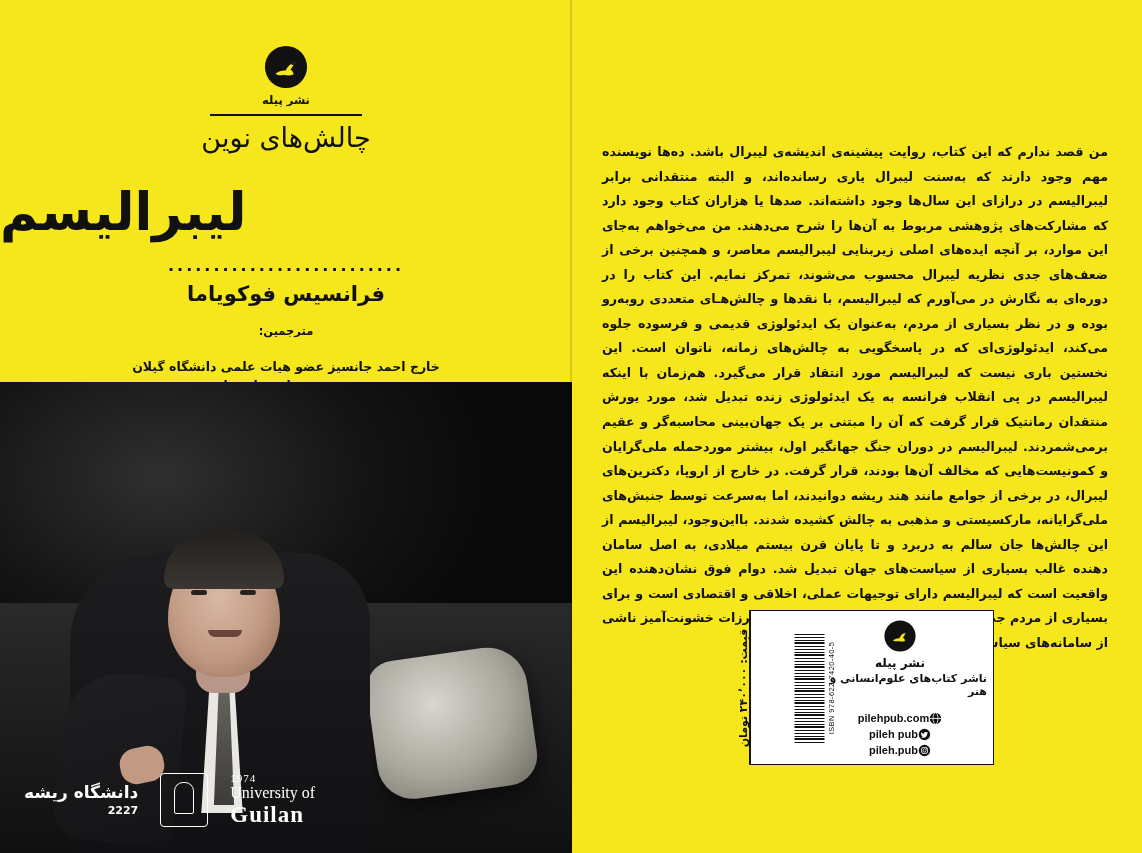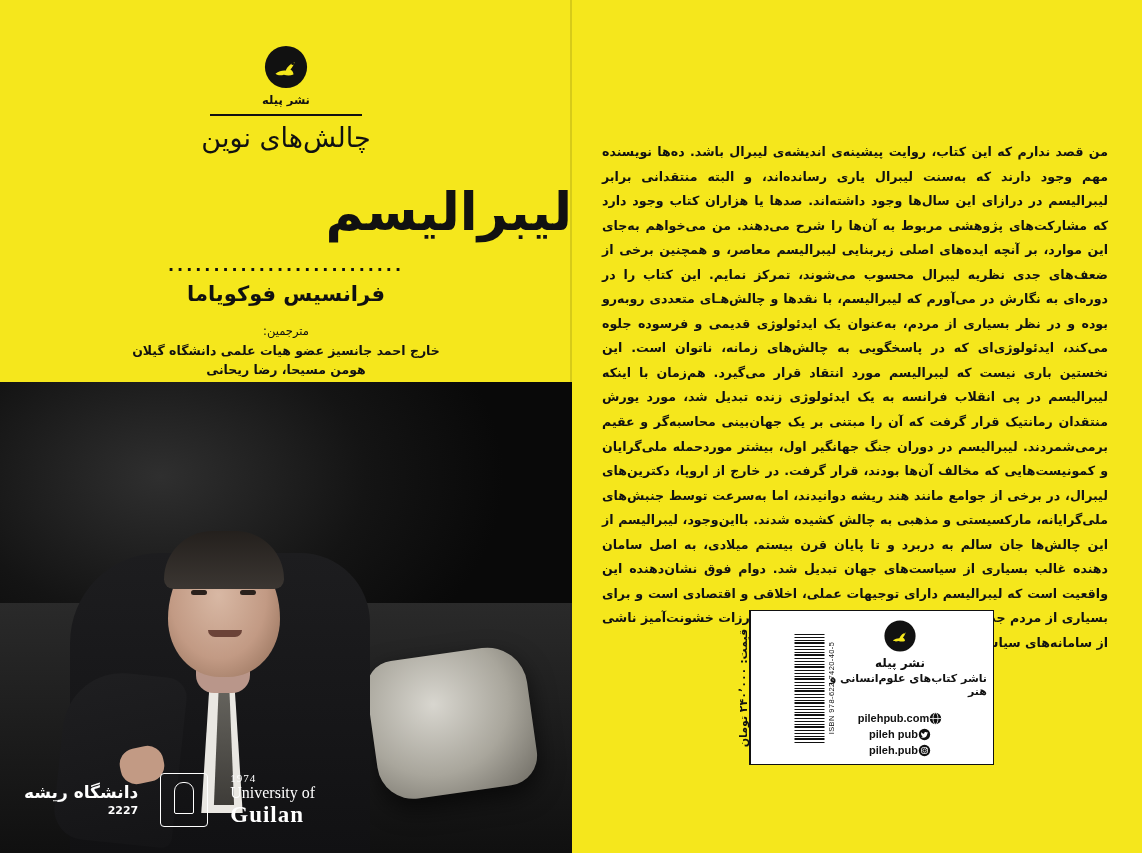--- a/index.html
+++ b/index.html
@@ -222,21 +222,21 @@
     font-size: 27px;
     font-weight: 400;
     color: #111;
     direction: rtl;
     letter-spacing: -0.5px;
   }
   .title-lg {
     position: absolute;
     top: 182px;
     left: 0; right: 0;
-    text-align: right;
+    text-align: left;
     font-size: 52px;
     font-weight: 800;
     color: #111;
     direction: rtl;
     letter-spacing: -1px;
   }
   .dots {
     position: absolute;
     top: 256px;
     left: 0; right: 0;
@@ -259,22 +259,22 @@
   .translators {
     position: absolute;
     top: 324px;
     left: 0; right: 0;
     text-align: center;
     direction: rtl;
     color: #111;
   }
   .translators .lbl {
     font-size: 11.5px;
-    font-weight: 400;
-    margin-bottom: 3px;
+    font-weight: 700;
+    margin-bottom: 19px;
   }
   .translators .t1 {
     font-size: 12.5px;
     font-weight: 700;
     line-height: 1.55;
   }
   .translators .t2 {
     font-size: 12.5px;
     font-weight: 700;
     line-height: 1.55;

